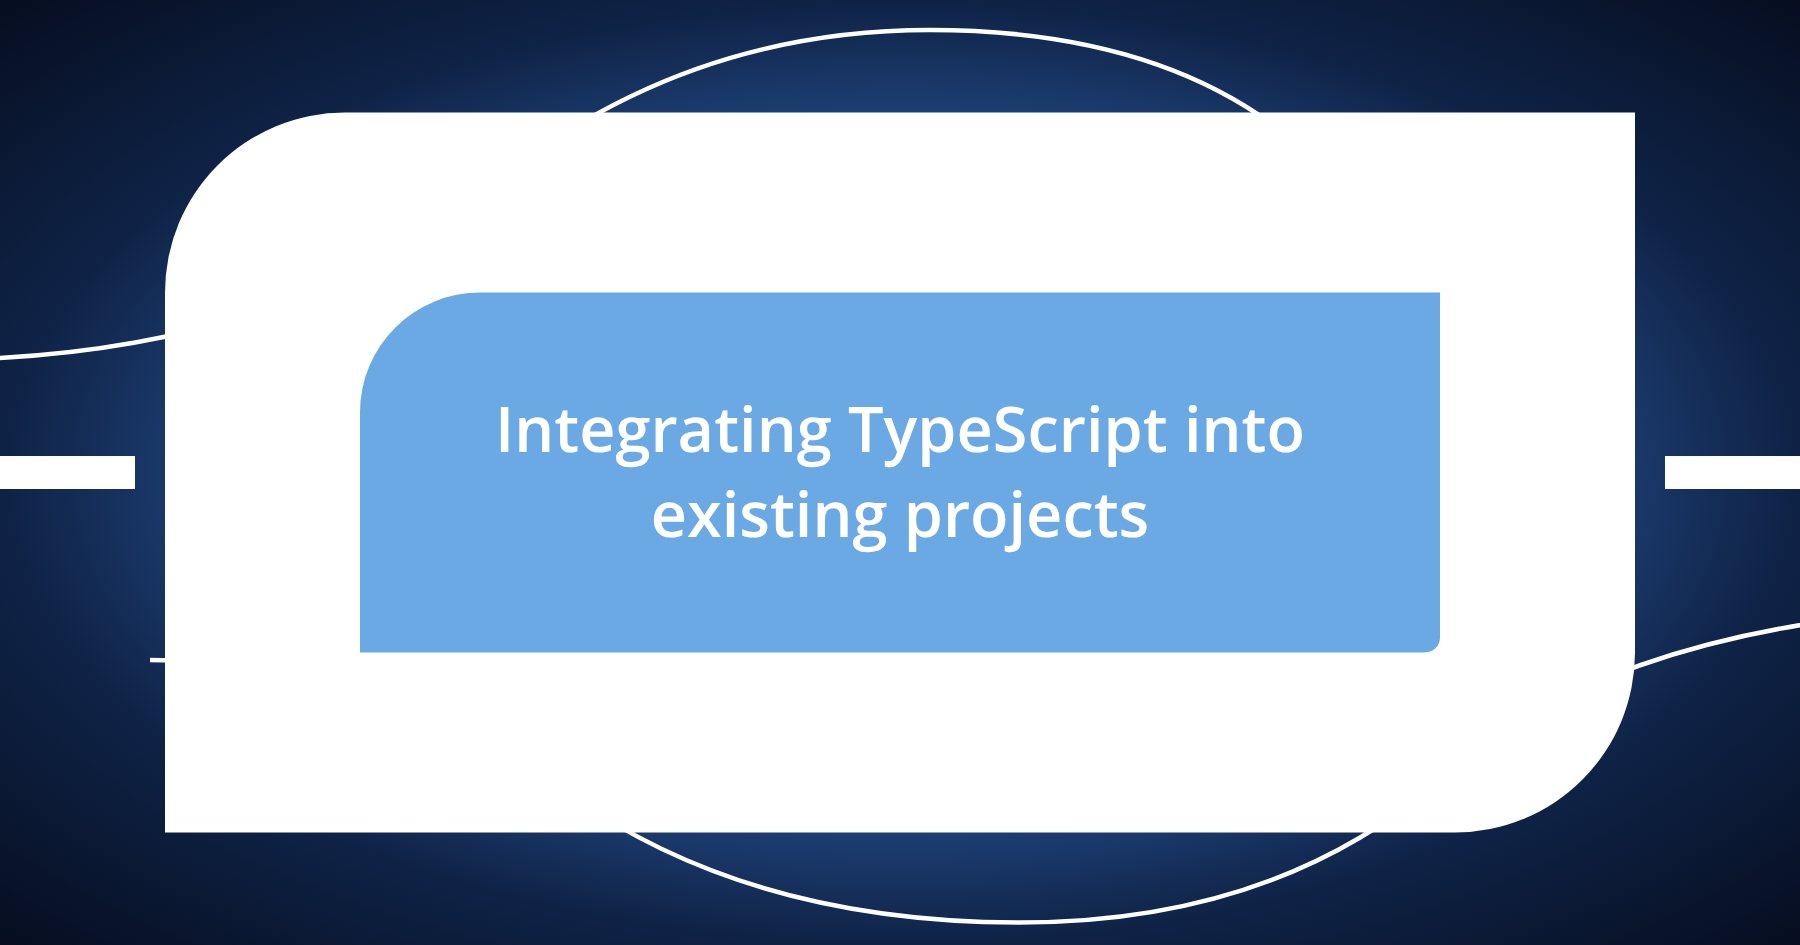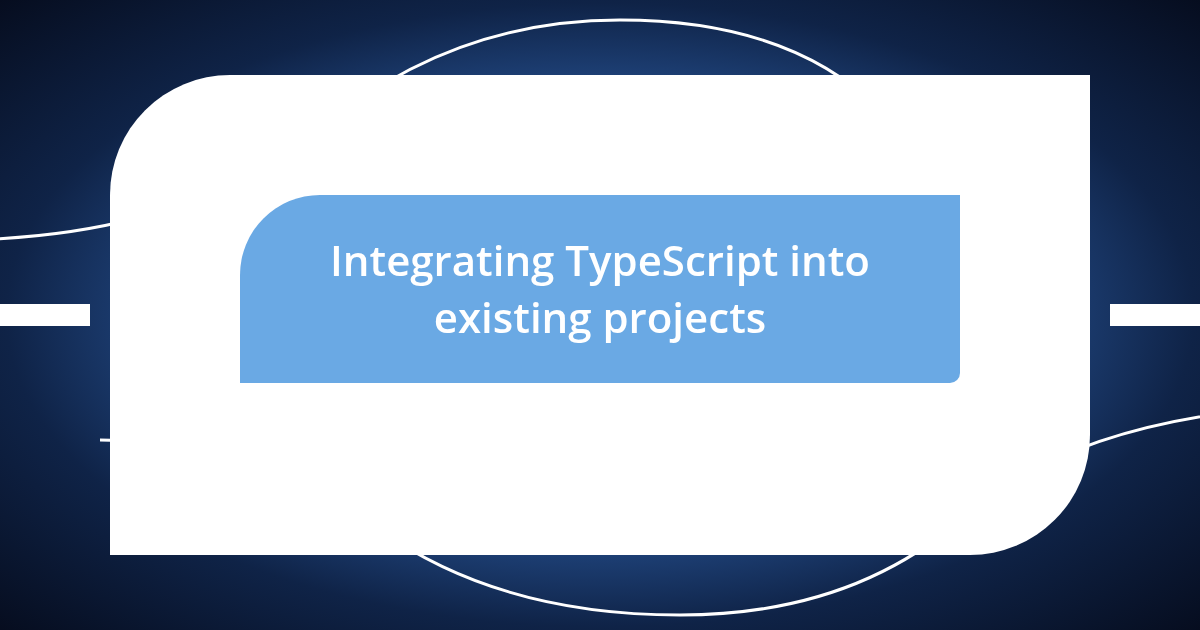--- a/index.html
+++ b/index.html
@@ -39,21 +39,21 @@
       background: #ffffff;
       border-top-left-radius: 120px;
       border-bottom-right-radius: 120px;
     }
     
     .inner-card {
       position: absolute;
       left: 240px;
       top: 195px;
       width: 720px;
-      height: 188px;
+      height: 240px;
       background: #6aa9e4;
       border-top-left-radius: 80px;
       border-bottom-right-radius: 10px;
       display: flex;
       align-items: center;
       justify-content: center;
       padding: 0 60px;
     }
     
     .title {

